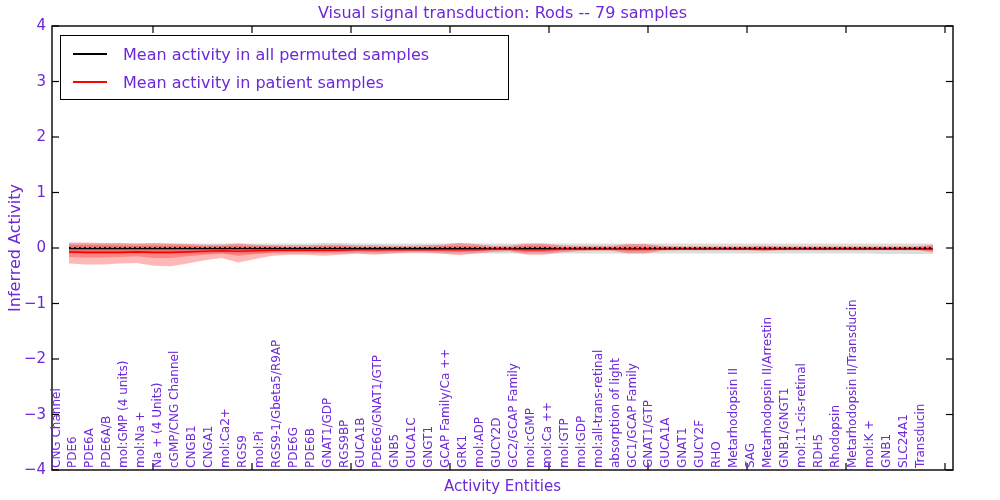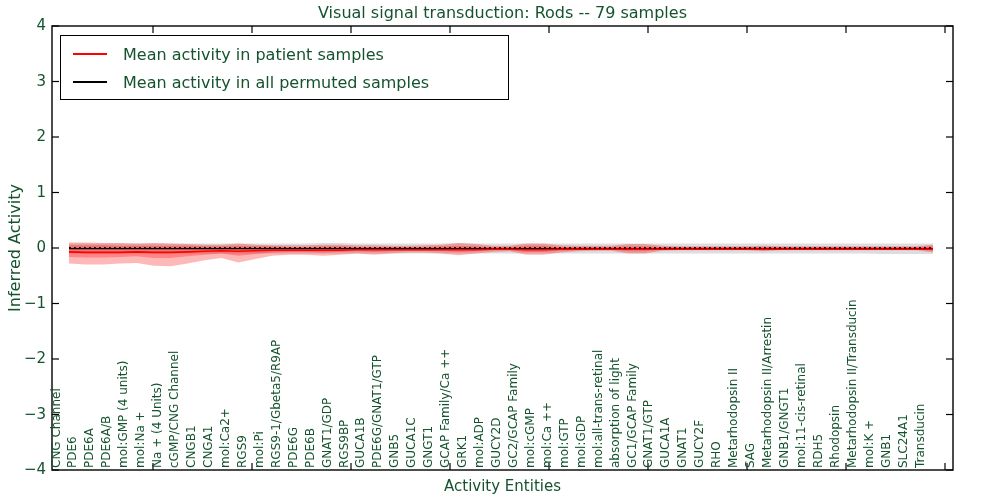--- a/index.html
+++ b/index.html
@@ -1,17 +1,17 @@
 <!DOCTYPE html>
 <html><head>
 <meta charset="utf-8">
 <style>
   html,body{margin:0;padding:0;background:#ffffff;}
   #figure{position:relative;width:1000px;height:500px;background:#ffffff;
-          font-family:"DejaVu Sans","Liberation Sans",sans-serif;color:#14532d;overflow:hidden;}
+          font-family:"DejaVu Sans","Liberation Sans",sans-serif;color:#6d28d9;overflow:hidden;}
   #plot-svg{position:absolute;left:0;top:0;}
   .title{position:absolute;left:52px;width:901px;top:3px;text-align:center;font-size:16px;}
   .ylabel{position:absolute;left:5px;top:248px;transform-origin:0 0;
           transform:rotate(-90deg) translateX(-50%);white-space:nowrap;font-size:16px;}
   .xlabel{position:absolute;left:52px;width:901px;top:477px;text-align:center;font-size:15px;}
   .ytick{position:absolute;width:30px;text-align:right;font-size:15px;line-height:15px;}
   .xcat{position:absolute;height:13px;line-height:13px;font-size:12px;white-space:nowrap;
         transform-origin:0 100%;transform:rotate(-90deg);}
   .legend{position:absolute;left:60px;top:35px;width:449px;height:65px;border:1.5px solid #000;
           background:#fff;box-sizing:border-box;padding:4px 0 0 12px;}
@@ -134,21 +134,21 @@
       <div class="xcat" style="left: 841.794px; top: 455px;">Rhodopsin</div>
       <div class="xcat" style="left: 858.735px; top: 455px;">Metarhodopsin II/Transducin</div>
       <div class="xcat" style="left: 875.676px; top: 455px;">mol:K +</div>
       <div class="xcat" style="left: 892.618px; top: 455px;">GNB1</div>
       <div class="xcat" style="left: 909.559px; top: 455px;">SLC24A1</div>
       <div class="xcat" style="left: 926.5px; top: 455px;">Transducin</div>
     </div>
 
   <div class="legend">
     <div class="legend-row">
+      <span class="legend-line" style="border-top-color: rgb(0, 0, 0);"></span>
+      <span class="legend-label">Mean activity in all permuted samples</span>
+    </div>
+    <div class="legend-row">
       <span class="legend-line" style="border-top-color: rgb(255, 0, 0);"></span>
       <span class="legend-label">Mean activity in patient samples</span>
-    </div>
-    <div class="legend-row">
-      <span class="legend-line" style="border-top-color: rgb(0, 0, 0);"></span>
-      <span class="legend-label">Mean activity in all permuted samples</span>
     </div>
   </div>
 </div>
 
 </body></html>

